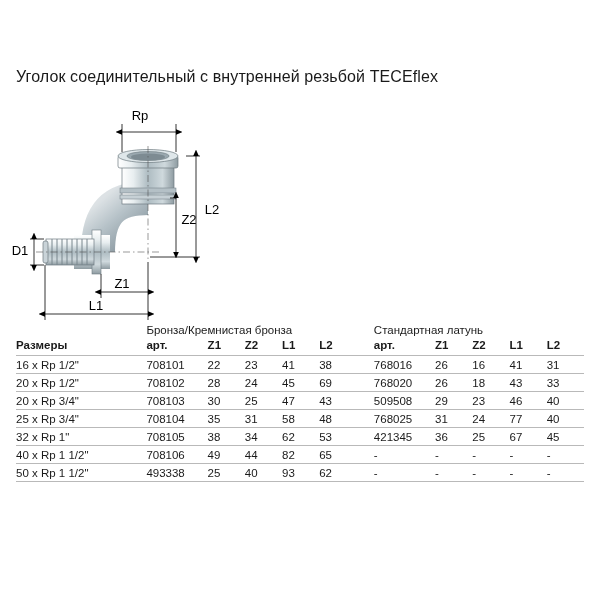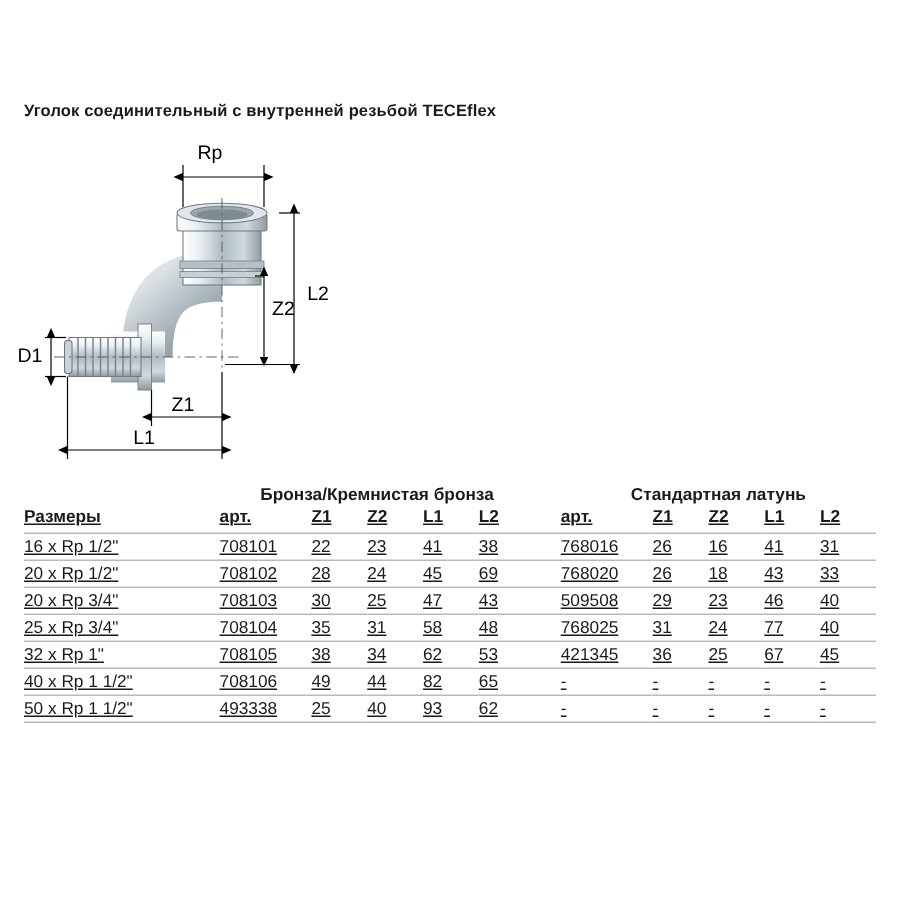--- a/index.html
+++ b/index.html
@@ -16,30 +16,30 @@
   }
   .page {
     position: relative;
     width: 600px;
     height: 600px;
   }
   .title {
     position: absolute;
     left: 16px;
     top: 68px;
-    font-size: 11px;
-    font-weight: bold;
+    font-size: 16px;
+    font-weight: normal;
     letter-spacing: 0.1px;
     color: #1a1a1a;
     white-space: nowrap;
   }
   .drawing {
     position: absolute;
     left: 0;
-    top: 88px;
+    top: 102px;
     width: 600px;
     height: 230px;
   }
   
   .table-wrap {
     position: absolute;
     left: 16px;
     top: 322px;
     width: 568px;
   }
@@ -49,39 +49,37 @@
     font-size: 11.5px;
     color: #1a1a1a;
   }
   table.spec td, table.spec th {
     padding: 0;
     text-align: left;
     font-weight: normal;
     vertical-align: bottom;
   }
   tr.group-head td {
-    font-weight: bold;
+    font-weight: normal;
     font-size: 11.5px;
     padding-bottom: 3px;
     padding-top: 2px;
-    text-align: center;
   }
   tr.col-head td {
     font-weight: bold;
     font-size: 11.5px;
     padding-bottom: 4px;
   }
   tr.data-row td {
     font-size: 11.5px;
     padding-top: 2.5px;
     padding-bottom: 2.5px;
   }
   .rule {
     border-bottom: 1px solid #b9b9b9;
-    text-decoration: underline;
   }
   .cell-size   { width: 133px; }
   .cell-art    { width: 62px; }
   .cell-num    { width: 38px; }
   .cell-gap    { width: 18px; }
   .num { text-align: left; }
   
 </style>
 </head>
 <body>

